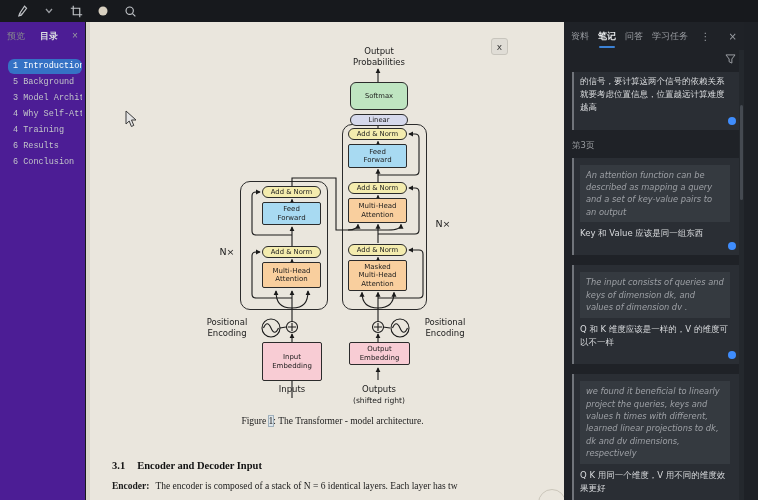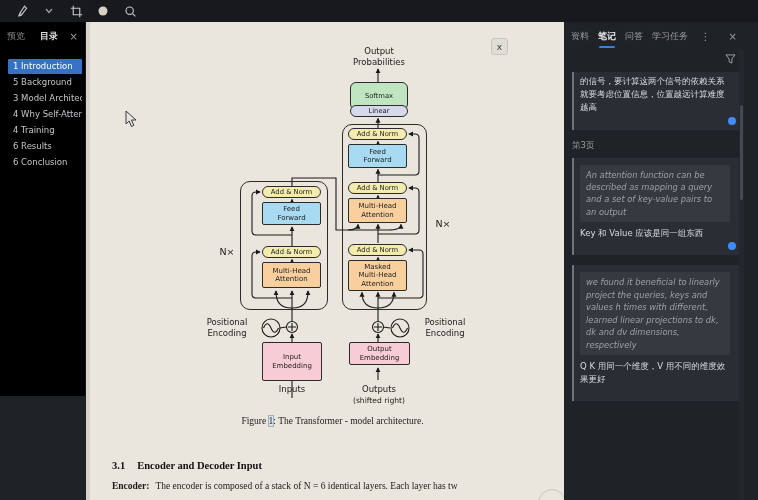--- a/index.html
+++ b/index.html
@@ -6,30 +6,30 @@
   html,body { width:758px; height:500px; overflow:hidden; }
   body { position:relative; background:#1e2126; font-family:"DejaVu Sans","Liberation Sans",sans-serif; }
 
   
   .toolbar { position:absolute; left:0; top:0; width:758px; height:22px; background:#17191d;
              display:flex; align-items:center; padding-left:14px; gap:11px; }
   .tool-icon { width:16px; height:16px; display:flex; align-items:center; justify-content:center; }
   .tool-icon svg { display:block; }
 
   
-  .left-sidebar { position:absolute; left:0; top:22px; width:86px; height:374px;
-                  background:#000000; border-right:1px solid #15171b; }
+  .left-sidebar { position:absolute; left:0; top:22px; width:86px; height:478px;
+                  background:#4c1d95; border-right:1px solid #15171b;font-family:Liberation Mono, monospace; }
   .ls-tabs { display:flex; align-items:center; height:28px; padding:0 7px; font-size:9px; gap:9px; }
   .ls-tab { color:#85888d; cursor:default; }
   .ls-tab.active { color:#dcdee1; font-weight:bold;margin-left:6px; }
   .ls-close { margin-left:auto; color:#9a9da2; font-size:10px; }
   .outline { list-style:none; margin-top:9px; }
   .outline li { position:relative; height:15px; line-height:15px; margin:1px 3px 1px 8px;
                 padding-left:5px; font-size:8.5px; color:#c2c5c9; white-space:nowrap; overflow:hidden; }
-  .outline li.active { background:#3572c5; color:#fff; border-radius:1px; }
+  .outline li.active { background:#3572c5; color:#fff; border-radius:6px; }
 
   
   .main { position:absolute; left:86px; top:22px; width:492px; height:478px; background:#d8d4cb; }
   .page { position:absolute; left:4px; right:3px; top:0; bottom:0; background:#eae6dd; overflow:hidden; }
 
   .outer { position:absolute; border:1px solid #2b2b2b; border-radius:10px; }
   .lines { position:absolute; left:0; top:0; z-index:2; }
   .dbox  { position:absolute; z-index:3; border:1px solid #2b2b2b; border-radius:2px;
            display:flex; align-items:center; justify-content:center; text-align:center;
            font-size:7px; line-height:1.18; color:#1c1c1c; white-space:pre-line; }
@@ -188,21 +188,21 @@
       <circle cx="181" cy="306" r="9" fill="#eae6dd"></circle>
       <path d="M173.5,306 q3.7,-8.5 7.5,0 q3.7,8.5 7.5,0"></path>
       <circle cx="288" cy="305" r="5.5" fill="#eae6dd"></circle>
       <path d="M288,301 L288,309 M284,305 L292,305"></path>
       <circle cx="310" cy="306" r="9" fill="#eae6dd"></circle>
       <path d="M302.5,306 q3.7,-8.5 7.5,0 q3.7,8.5 7.5,0"></path>
     </g>
   </svg>
 
   <div class="dbox c-softmax pill" style="left:260px; top:60px; width:58px; height:28px;">Softmax</div>
-  <div class="dbox c-linear pill" style="left:260px; top:83px; width:58px; height:12px;">Linear</div>
+  <div class="dbox c-linear pill" style="left:260px; top:92px; width:58px; height:12px;">Linear</div>
 
   <div class="dbox c-an pill" style="left:258px; top:106px; width:59px; height:12px;">Add &amp; Norm</div>
   <div class="dbox c-ff" style="left:258px; top:122px; width:59px; height:24px;">Feed
 Forward</div>
   <div class="dbox c-an pill" style="left:258px; top:160px; width:59px; height:12px;">Add &amp; Norm</div>
   <div class="dbox c-attn" style="left:258px; top:176px; width:59px; height:25px;">Multi-Head
 Attention</div>
   <div class="dbox c-an pill" style="left:258px; top:222px; width:59px; height:12px;">Add &amp; Norm</div>
   <div class="dbox c-attn" style="left:258px; top:238px; width:59px; height:31px;">Masked
 Multi-Head
@@ -275,20 +275,25 @@
 
       <div class="page-label">第3页</div>
 
       <div class="note-card">
         <div class="quote">An attention function can be described as mapping a query and a set of key-value pairs to an output</div>
         <div>Key 和 Value 应该是同一组东西</div>
         <div class="note-dot"></div>
       </div>
 
 
+      <div class="note-card">
+        <div class="quote">The input consists of queries and keys of dimension dk, and values of dimension dv .</div>
+        <div>Q 和 K 维度应该是一样的，V 的维度可以不一样</div>
+        <div class="note-dot"></div>
+      </div>
 
       <div class="note-card">
         <div class="quote">we found it beneficial to linearly project the queries, keys and values h times with different, learned linear projections to dk, dk and dv dimensions, respectively</div>
         <div>Q K 用同一个维度，V 用不同的维度效果更好</div>
 
       </div>
     </div>
   </div>
 
   <div class="rs-scroll-track">

